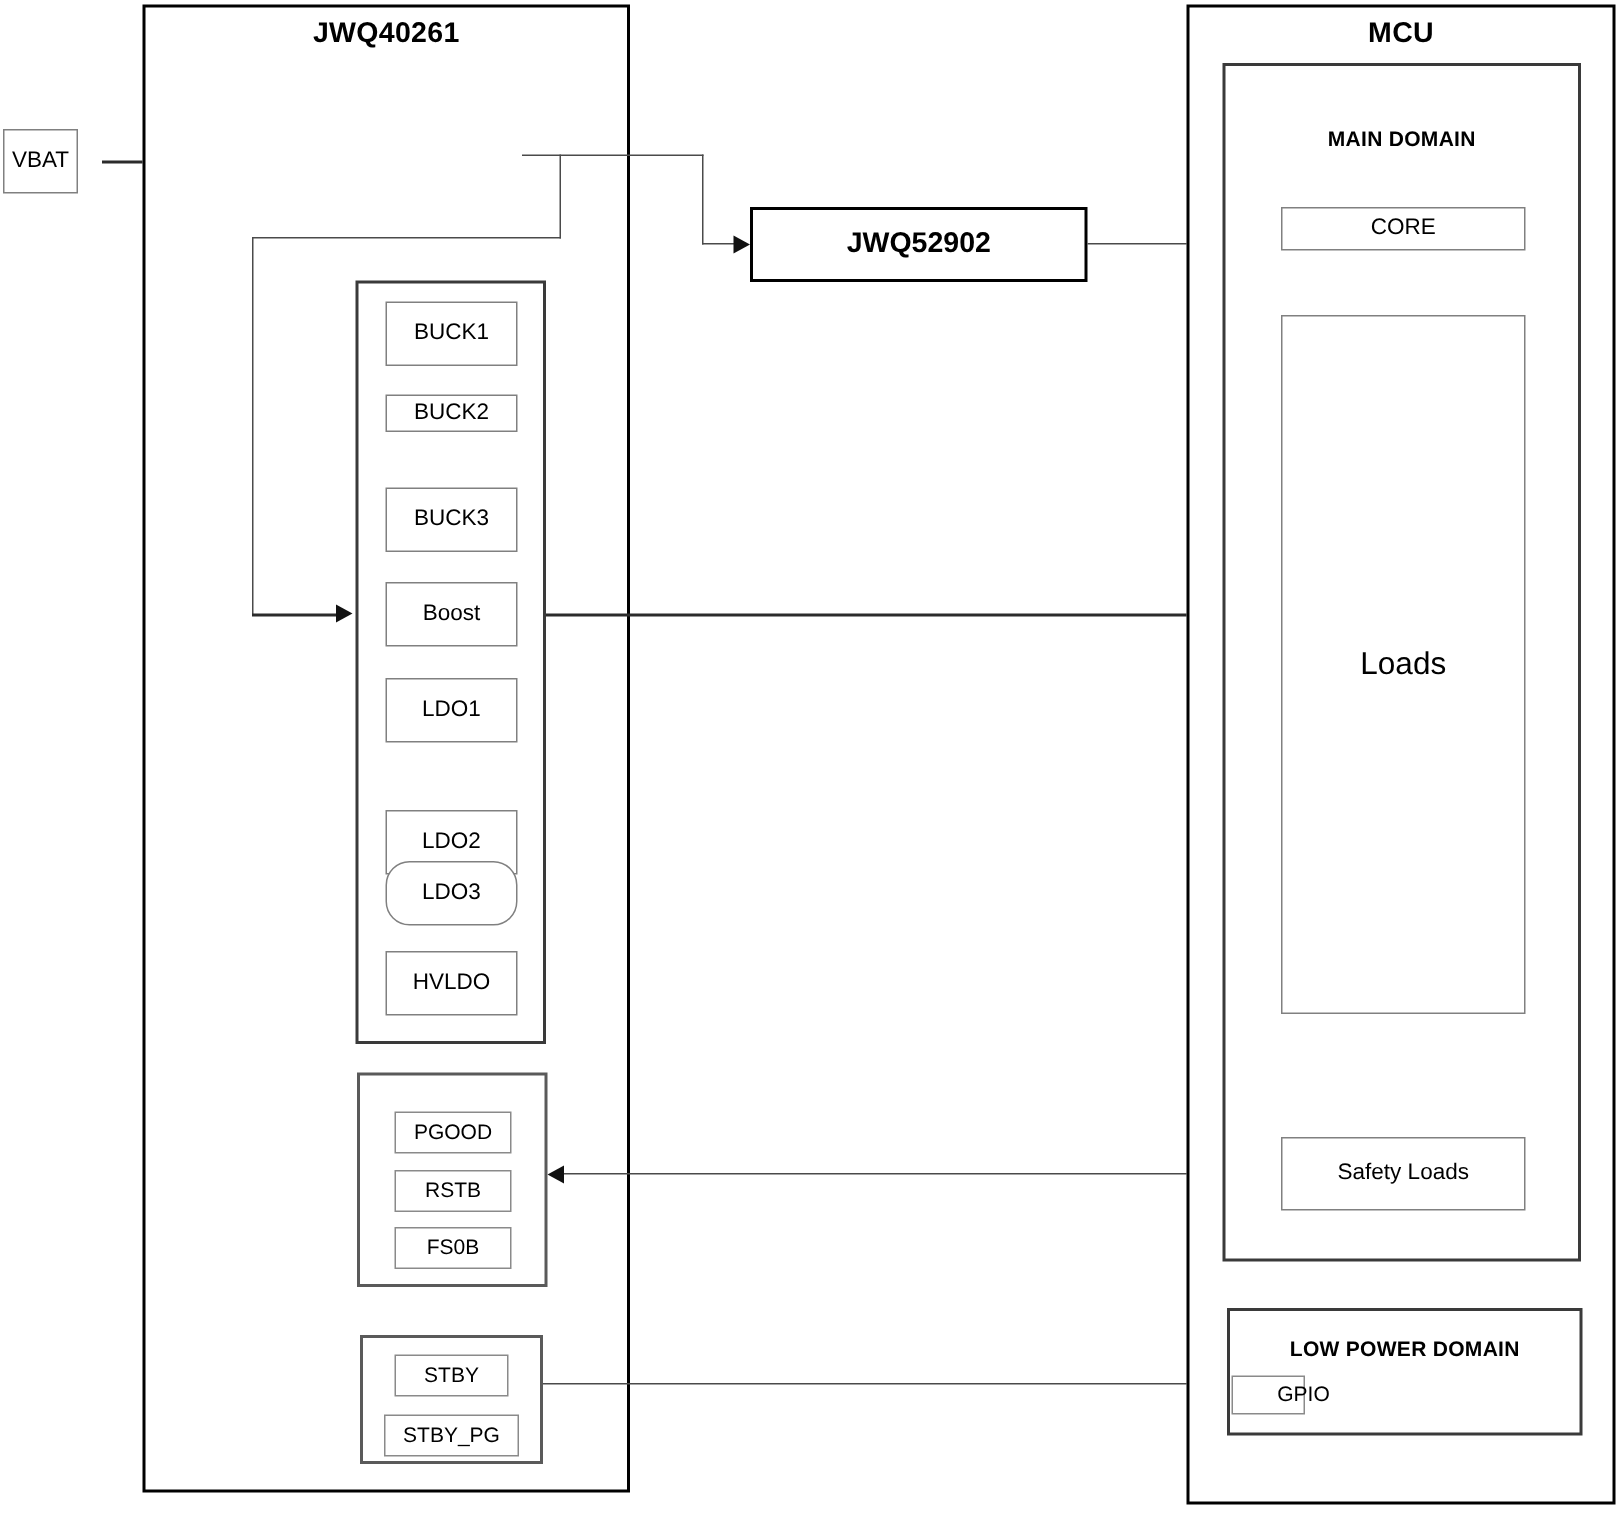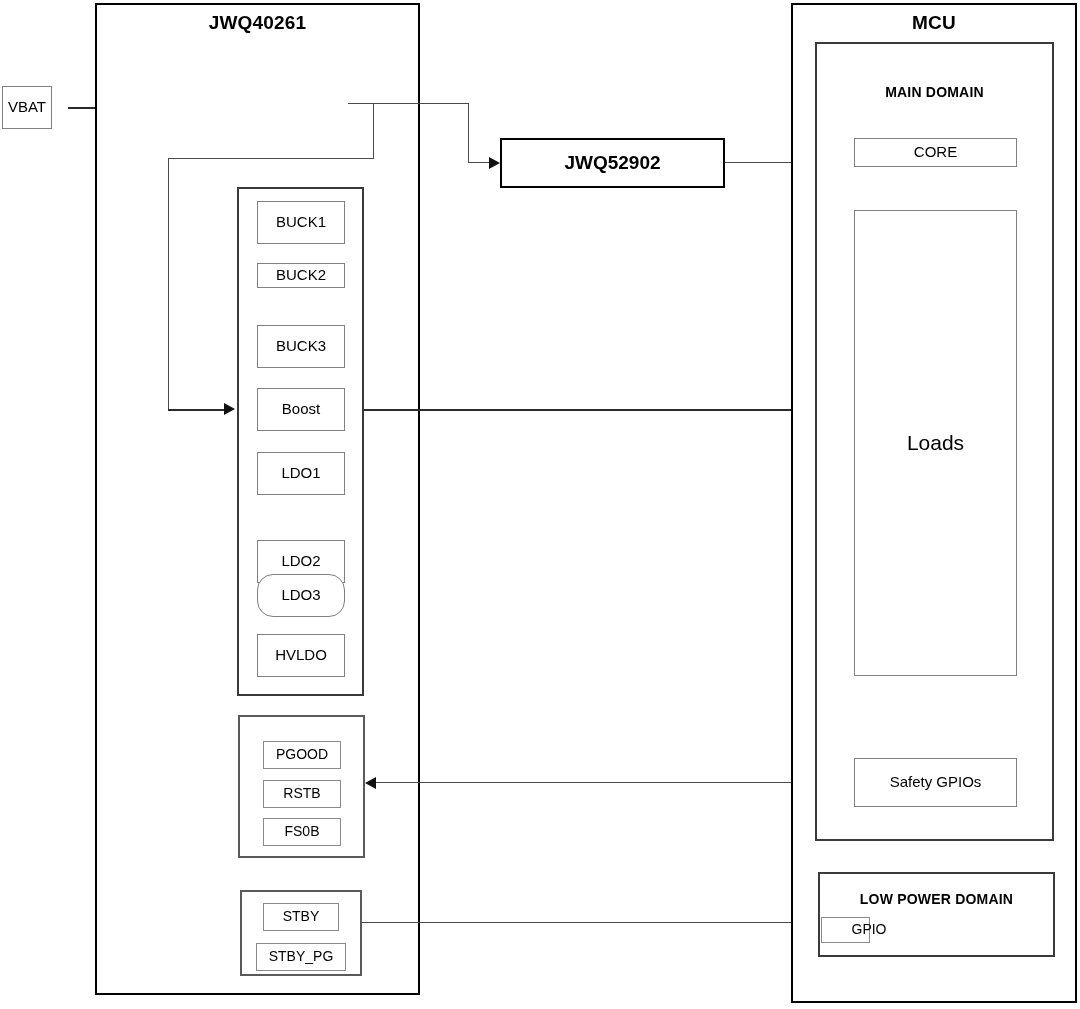--- a/index.html
+++ b/index.html
@@ -204,21 +204,21 @@
 
   <div class="box leaf" style="left:854px; top:138px; width:163px; height:29px;">
     <span>CORE</span>
   </div>
 
   <div class="box leaf loads-label" style="left:854px; top:210px; width:163px; height:466px;">
     <span>Loads</span>
   </div>
 
   <div class="box leaf" style="left:854px; top:758px; width:163px; height:49px;">
-    <span>Safety GPIOs</span>
+    <span>Safety Loads</span>
   </div>
 
   <div class="box group-dark" style="left:818px; top:872px; width:237px; height:85px;"></div>
   <div class="sub-title" style="left:818px; top:891px; width:237px;">LOW POWER DOMAIN</div>
   <div class="box leaf-sm" style="left:821px; top:917px; width:41px; height:26px;padding-left:47px;">
     <span>GPIO</span>
   </div>
 
 </div>
 

